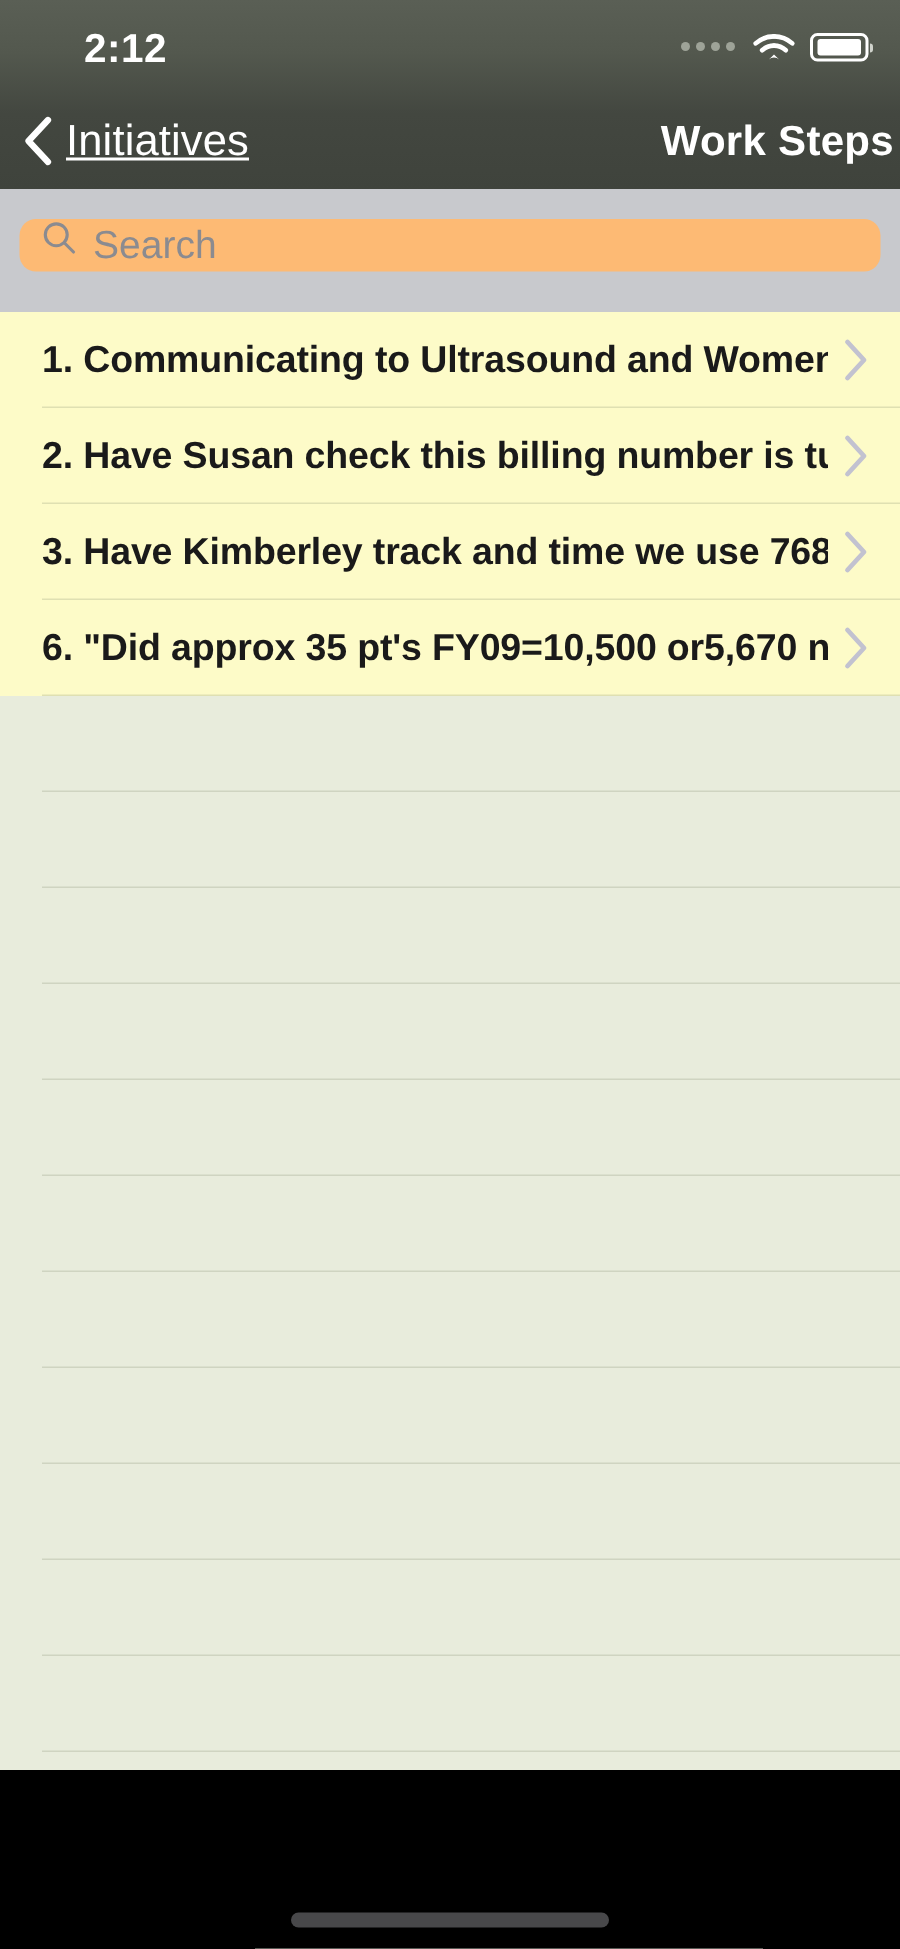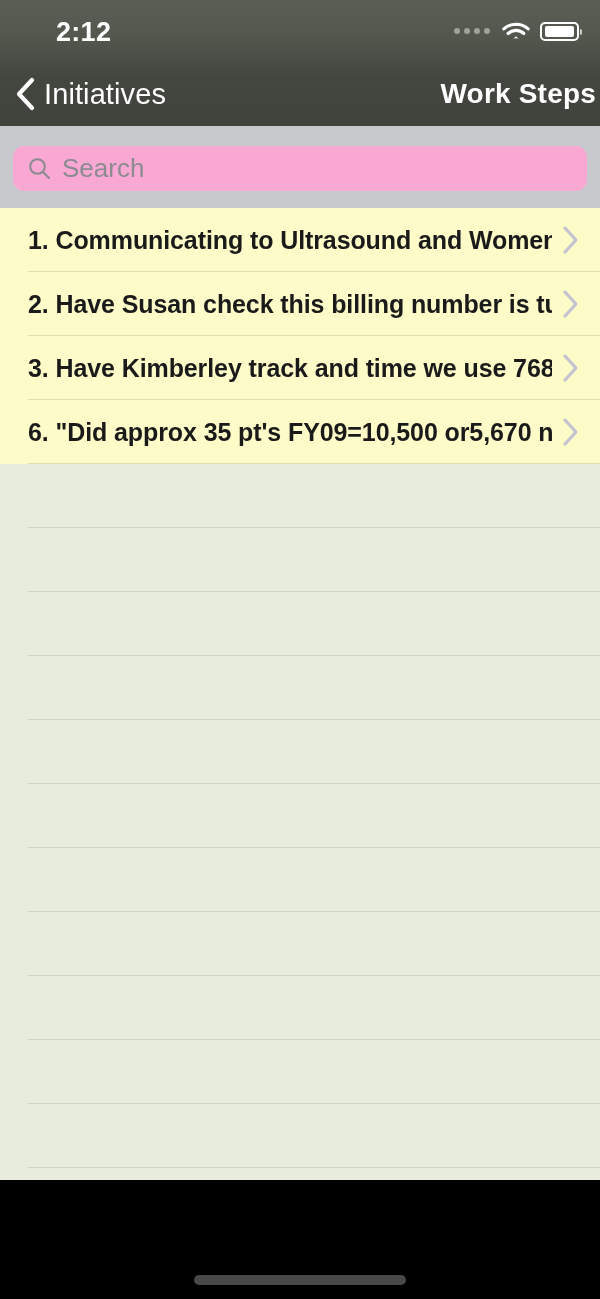--- a/index.html
+++ b/index.html
@@ -114,20 +114,21 @@
     align-items: center;
     gap: 8px;
     cursor: pointer;
   }
   #back-chevron { display: block; }
   #back-label {
     font-size: 29px;
     color: #ffffff;
     font-weight: normal;
     letter-spacing: 0.1px;
+    text-decoration: underline;
   }
   #nav-title {
     position: absolute;
     left: 0; top: 0;
     width: 596px;
     height: 64px;
     line-height: 64px;
     text-align: right;
     font-size: 28px;
     font-weight: bold;
@@ -142,25 +143,24 @@
     width: 600px;
     height: 82px;
     background: #c8c9cd;
     box-sizing: border-box;
   }
   #search-field {
     position: absolute;
     left: 13px;
     top: 20px;
     width: 574px;
-    height: 45px;
-    background: #f9a8d4;
+    height: 35px;
+    background: #fdba74;
     border-radius: 11px;
     display: flex;
-    align-items: center;
     cursor: text;
   }
   #search-icon {
     margin-left: 14px;
     margin-right: 10px;
     display: block;
     flex: none;
   }
   #search-input {
     border: none;

